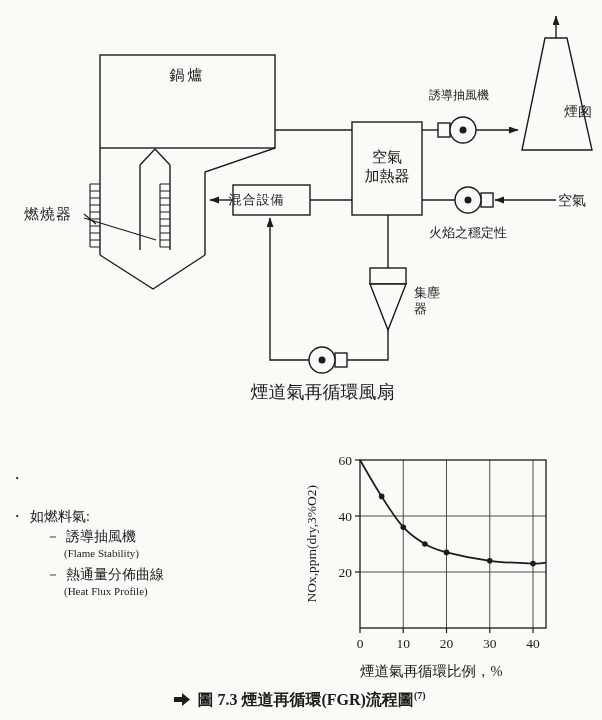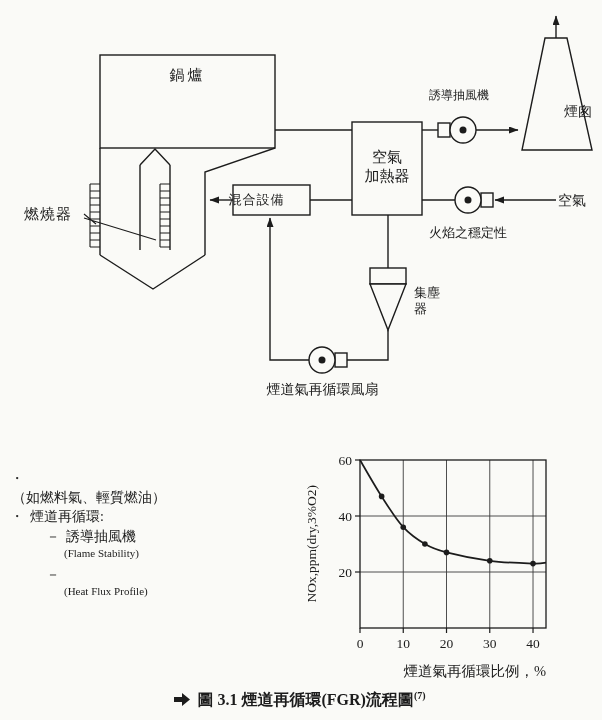--- a/index.html
+++ b/index.html
@@ -35,21 +35,21 @@
 
   .note-line { position:absolute; font-size:14px; display:flex; gap:6px; white-space:nowrap; }
   .note-en { font-size:11px; }
   .ylabel-wrap { position:absolute; display:flex; align-items:center; justify-content:center; }
   .ylabel-wrap span {
     writing-mode: vertical-rl;
     transform: rotate(180deg);
     font-size:13.5px;
     white-space:nowrap;
   }
-  .xlabel { position:absolute; font-size:14.5px; text-align:right; }
+  .xlabel { position:absolute; font-size:14.5px; text-align:left; }
   .caption { position:absolute; font-size:16px; font-weight:bold; text-align:center; white-space:nowrap; }
   .caption sup { font-size:10px; font-weight:bold; }
   .caption .arrow-svg { vertical-align:-1px; margin-right:3px; }
 </style>
 </head>
 <body>
 
 <div class="page">
 
   <svg class="abs" style="left:0;top:0" width="602" height="445">
@@ -132,41 +132,39 @@
   <div class="lbl ctr" style="left:218px;top:185px;width:77px;height:30px;line-height:30px;font-size:13px;letter-spacing:1px">混合設備</div>
   <div class="lbl ctr" style="left:352px;top:148px;width:70px;font-size:15px">
     <span style="display:block">空氣</span>
     <span style="display:block">加熱器</span>
   </div>
   <div class="lbl ctr" style="left:412px;top:88px;width:94px;font-size:12px">誘導抽風機</div>
   <div class="lbl ctr" style="left:554px;top:103px;width:48px;font-size:14px">煙囪</div>
   <div class="lbl" style="left:558px;top:192px;font-size:14px">空氣</div>
   <div class="lbl ctr" style="left:420px;top:225px;width:96px;font-size:13px">火焰之穩定性</div>
   <div class="lbl" style="left:414px;top:285px;width:30px;font-size:13px">集塵器</div>
-  <div class="lbl ctr" style="left:225px;top:381px;width:195px;font-size:14px">煙道氣再循環風扇</div>
+  <div class="lbl ctr" style="left:225px;top:381px;width:195px;font-size:18px">煙道氣再循環風扇</div>
 
   <div class="note-line" style="left:10px;top:470px">
     <span>・</span>
   </div>
-  <div class="note-line" style="left:12px;top:489px">
-    <span>（如燃料氣、輕質燃油）</span>
-  </div>
   <div class="note-line" style="left:10px;top:508px">
     <span>・</span>
-    <span>煙道再循環:</span>
+    <span>如燃料氣:</span>
   </div>
   <div class="note-line" style="left:46px;top:528px">
     <span>－</span>
     <span>誘導抽風機</span>
   </div>
   <div class="note-line note-en" style="left:64px;top:547px">
     <span>(Flame Stability)</span>
   </div>
   <div class="note-line" style="left:46px;top:566px">
     <span>－</span>
+    <span>熱通量分佈曲線</span>
   </div>
   <div class="note-line note-en" style="left:64px;top:585px">
     <span>(Heat Flux Profile)</span>
   </div>
 
   <div class="ylabel-wrap" style="left:300px;top:460px;width:24px;height:168px">
     <span>NOx,ppm(dry,3%O2)</span>
   </div>
 
   <svg class="abs" id="chart-svg" style="left:330px;top:452px" width="224" height="202">
@@ -201,17 +199,17 @@
       <circle cx="159.7674418604651" cy="108.8" r="2.8" class="dot"></circle>
       <circle cx="203.02325581395348" cy="111.6" r="2.8" class="dot"></circle>
     </svg>
 
   <div class="xlabel" style="left:360px;top:662px;width:186px">煙道氣再循環比例，%</div>
 
   <div class="caption" style="left:90px;top:690px;width:420px">
     <svg class="arrow-svg" width="16" height="13">
       <polygon points="0,4 8,4 8,0 16,6.5 8,13 8,9 0,9" fill="#1c1c1c"></polygon>
     </svg>
-    <span>圖 3.1</span>
+    <span>圖 7.3</span>
     <span>煙道再循環(FGR)流程圖</span><sup>(7)</sup>
   </div>
 
 </div>
 
 </body></html>

